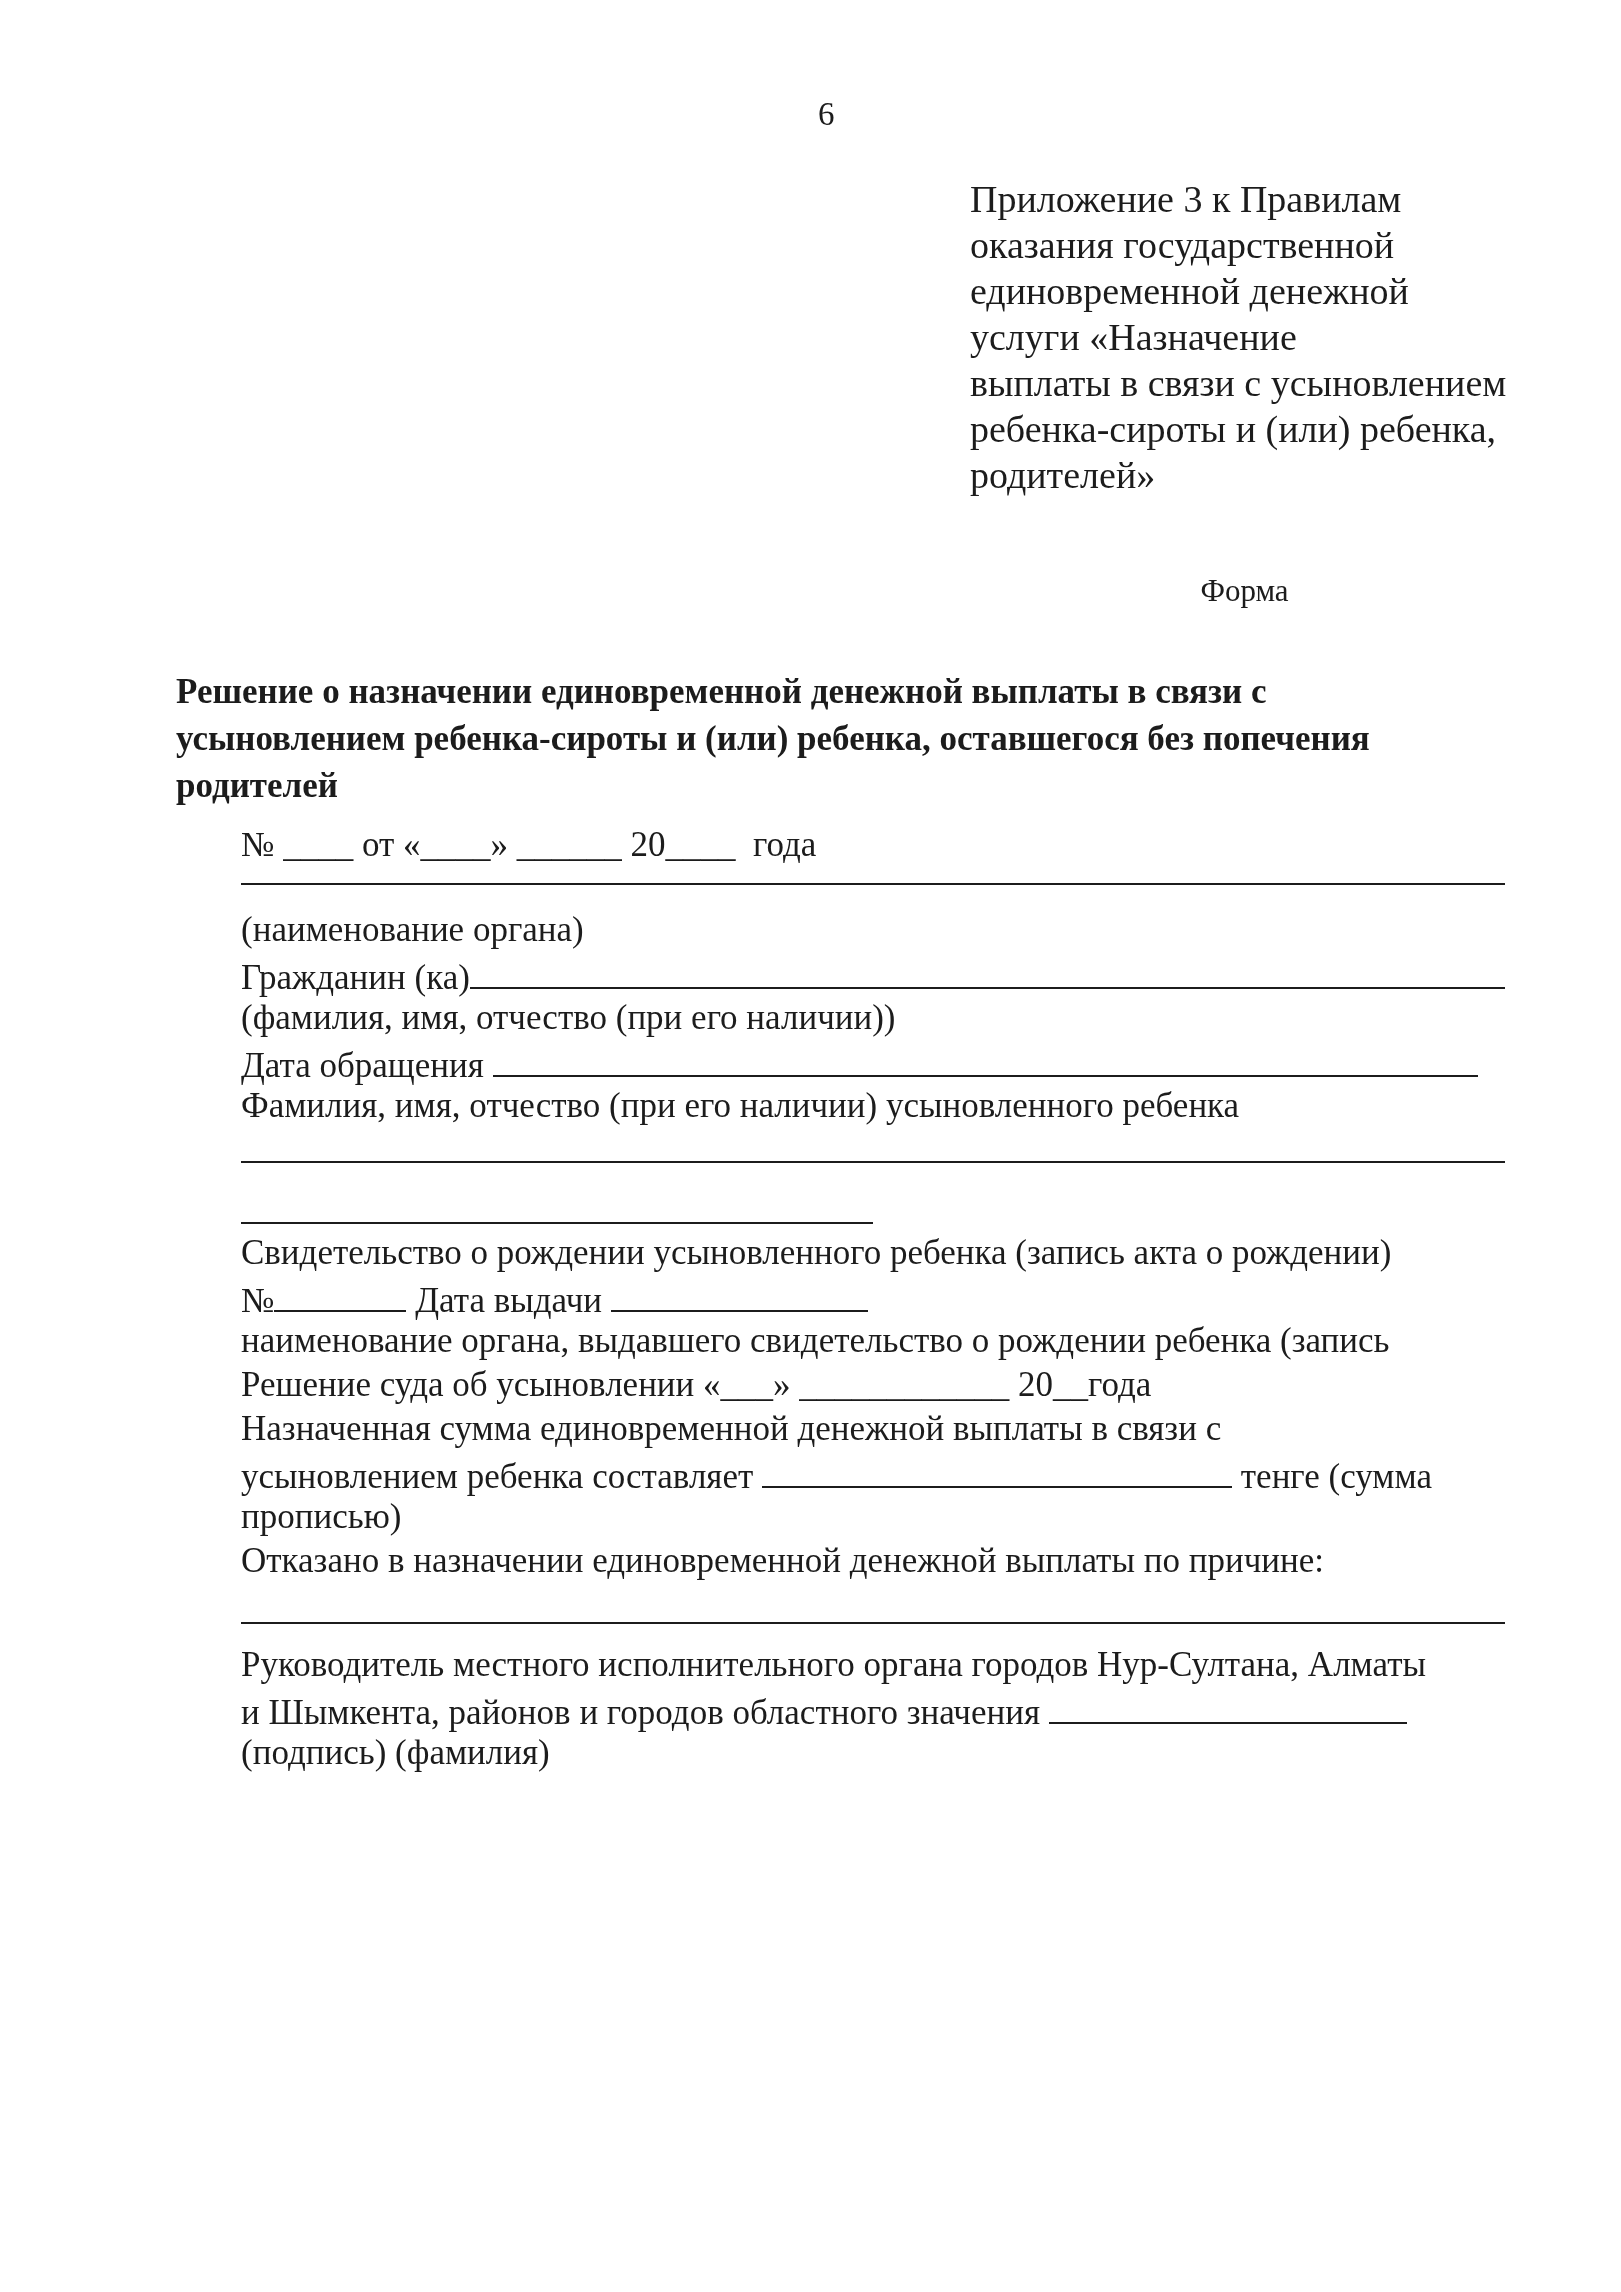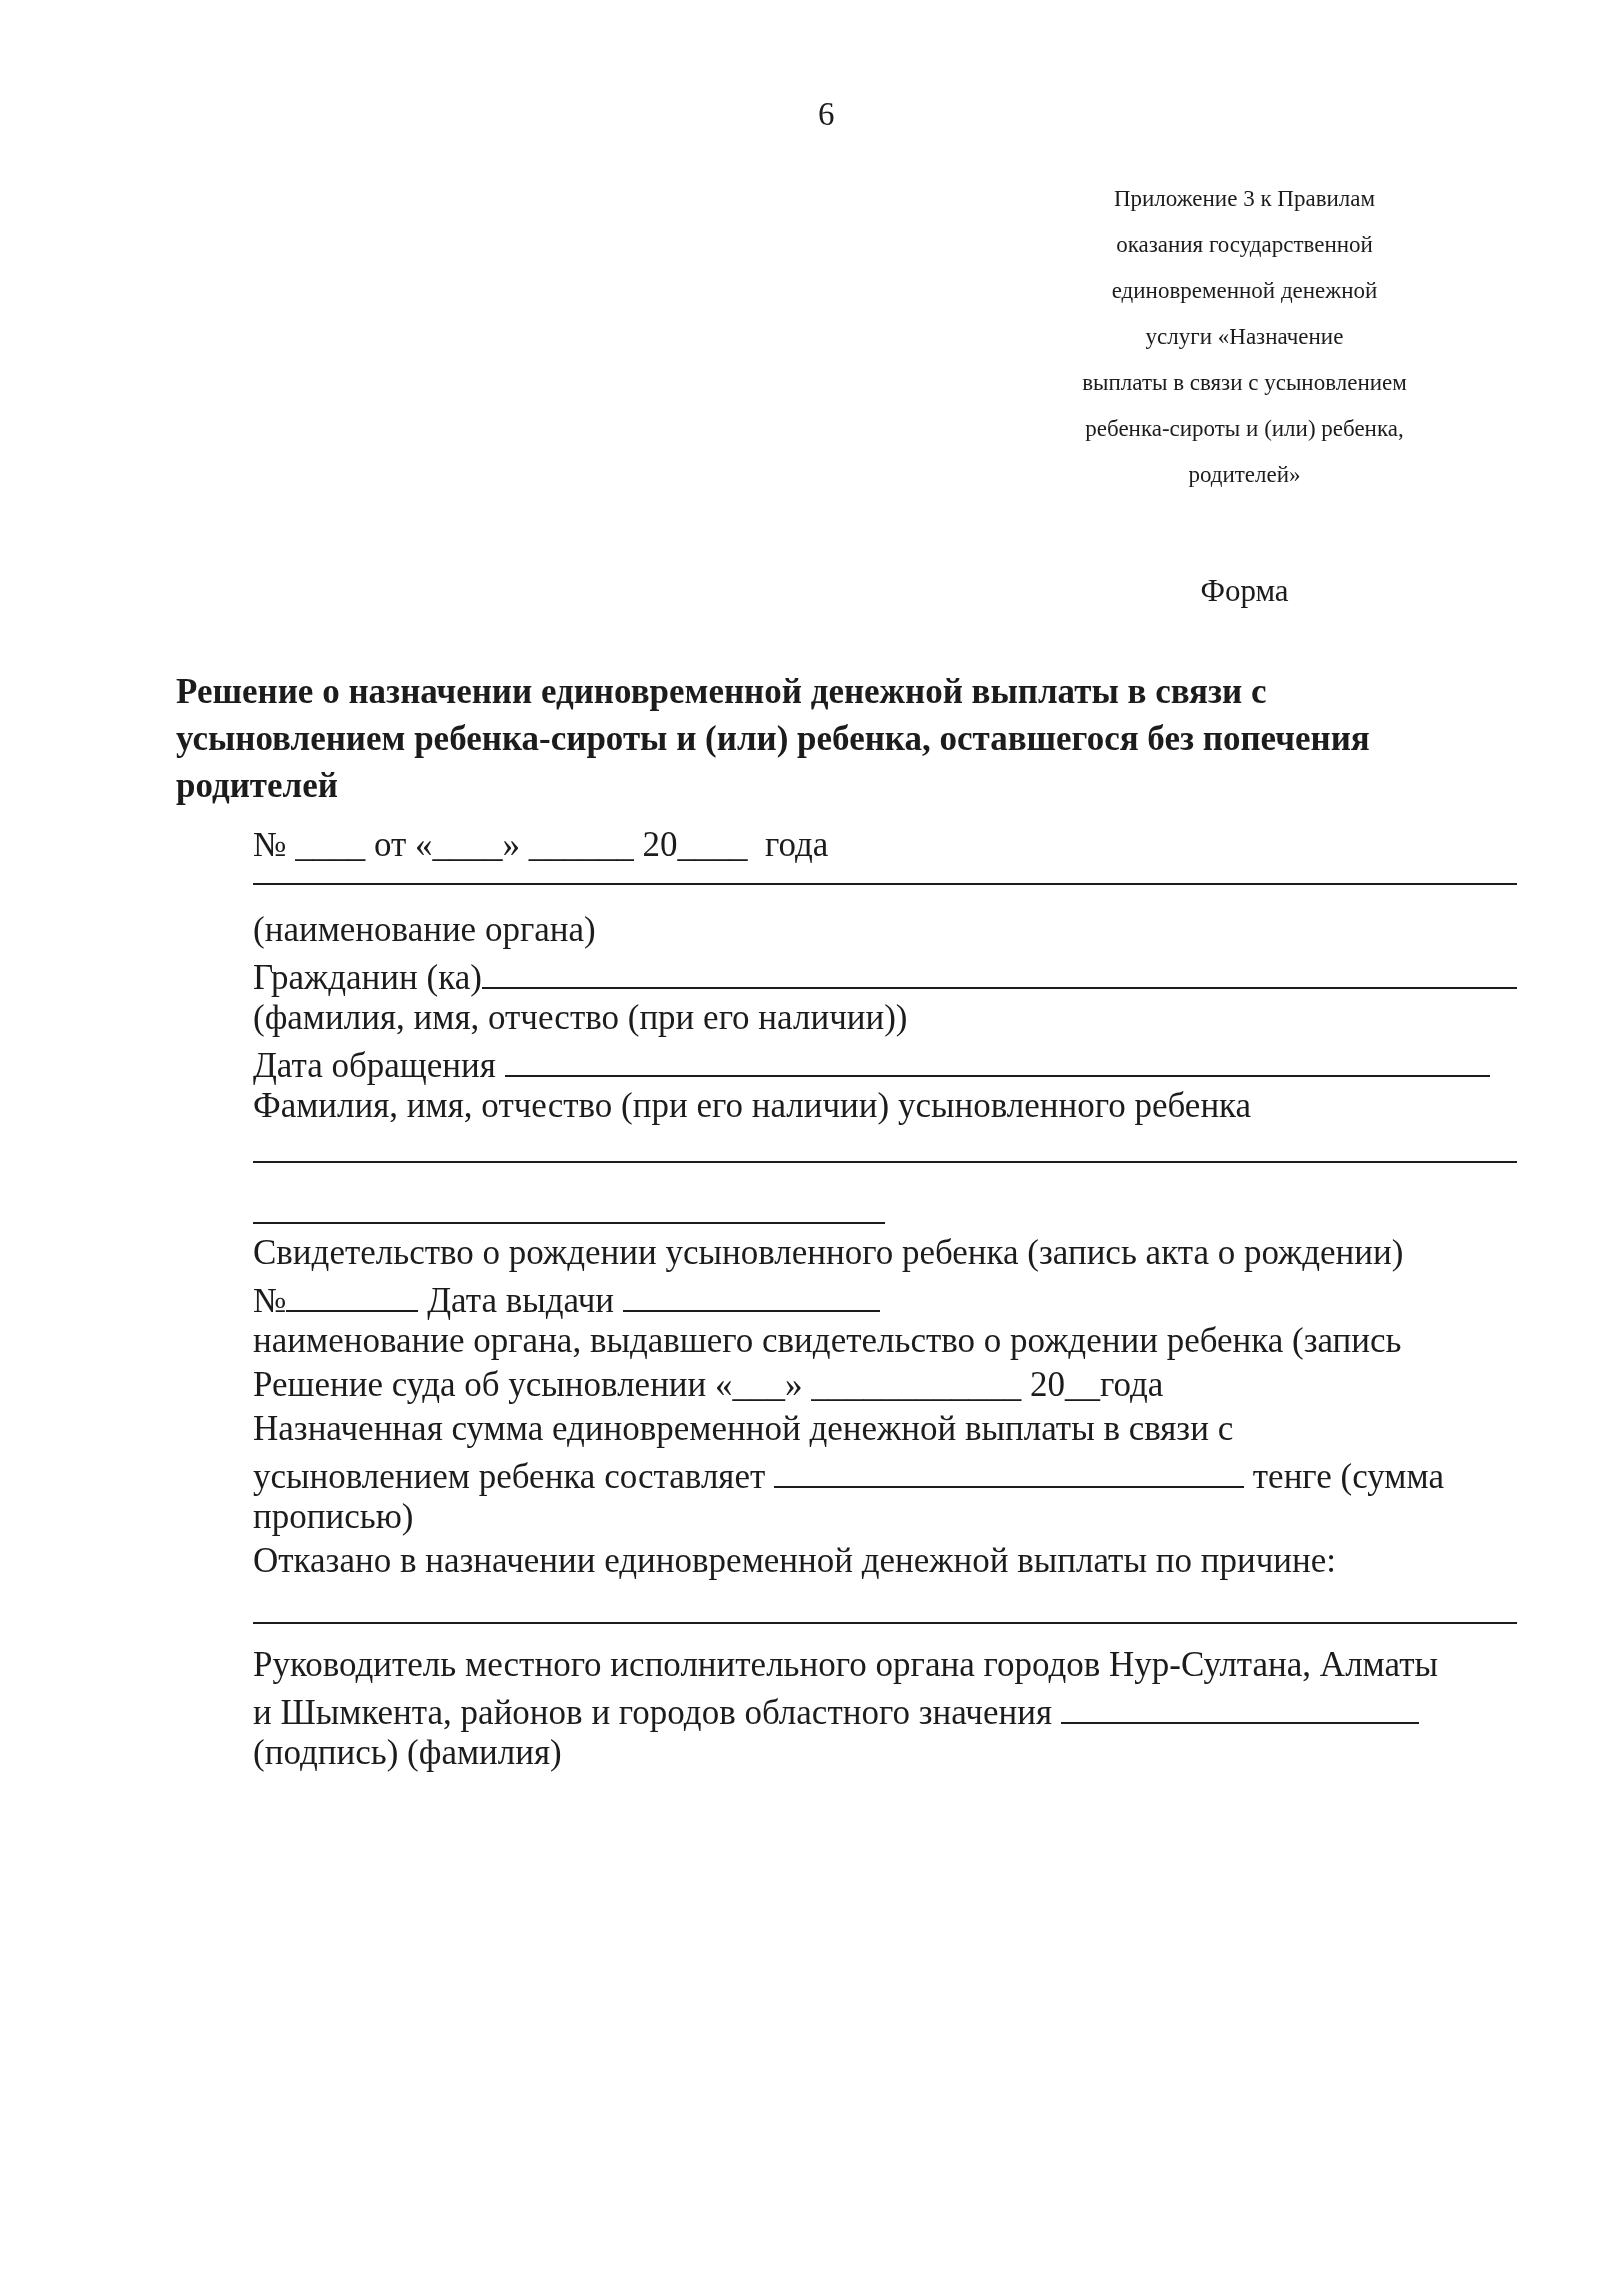--- a/index.html
+++ b/index.html
@@ -17,23 +17,22 @@
     top: 96px;
     left: calc(50% + 15.7px);
     transform: translateX(-50%);
     font-size: 33px;
   }
   .appendix {
     position: absolute;
     top: 176px;
     left: 970px;
     width: 549px;
-    font-size: 23px;
+    font-size: 38px;
     line-height: 46px;
-    text-align: center;
   }
   .forma {
     position: absolute;
     top: 573px;
     left: 970px;
     width: 549px;
     font-size: 31px;
     text-align: center;
   }
   .title {
@@ -42,21 +41,21 @@
     left: 176px;
     width: 1333px;
     font-size: 35px;
     font-weight: bold;
     line-height: 47px;
   }
   .title div { white-space: nowrap; }
   .body {
     position: absolute;
     top: 823px;
-    left: 253px;
+    left: 241px;
     width: 1264px;
     font-size: 35px;
   }
   .row {
     display: flex;
     align-items: baseline;
     height: 44px;
     line-height: 44px;
   }
   .seg { white-space: pre; flex: 0 0 auto; }

